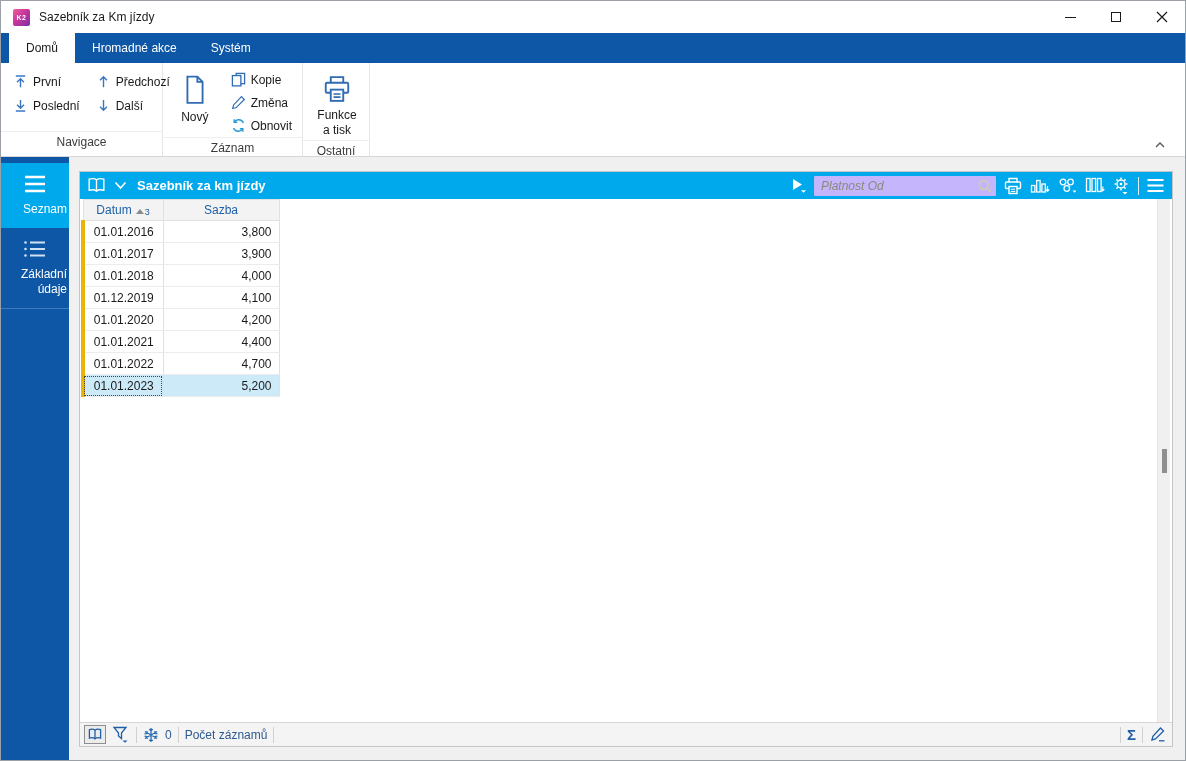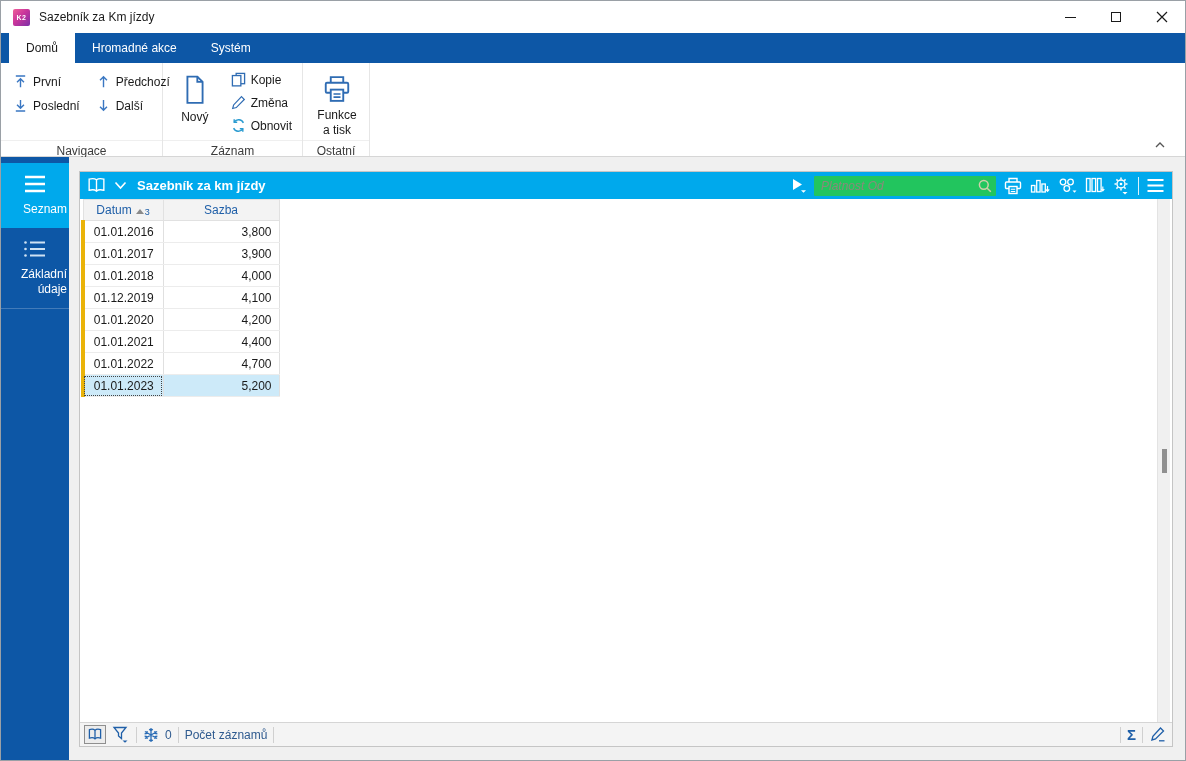--- a/index.html
+++ b/index.html
@@ -23,21 +23,21 @@
 
   
   .tabbar { height:30px; background:#0d57a6; display:flex; align-items:stretch; padding-left:8px; }
   .tab { padding:0 17px; display:flex; align-items:center; color:#ffffff; font-size:12px; }
   .tab.active { background:#ffffff; color:#1a1a1a; }
 
   
   .ribbon { position:relative; height:94px; background:#ffffff; border-bottom:1px solid #d6d6d6; display:flex; }
   .rgroup { display:flex; flex-direction:column; border-right:1px solid #e6e6e6; }
   .rgroup-body { flex:1; display:flex; padding:5px 6px 2px 8px; gap:8px; }
-  .rgroup-label { height:16px; line-height:20px; text-align:center; color:#3c3c3c;
+  .rgroup-label { height:25px; line-height:20px; text-align:center; color:#3c3c3c;
                   border-top:1px solid #efefef; font-size:12px; }
   .nav-col { display:flex; flex-direction:column; gap:5px; padding-top:4px; }
   .sbtn { display:flex; align-items:center; gap:5px; padding:2px 4px; white-space:nowrap; }
   .sbtn svg { flex:none; }
   .bigbtn { display:flex; flex-direction:column; align-items:center; justify-content:flex-start;
             padding:4px 4px 0; text-align:center; line-height:1.25; }
   .bigbtn svg { margin:2px 0 4px; }
   .ribbon-collapse { position:absolute; right:16px; bottom:3px; width:18px; height:16px;
                      display:flex; align-items:center; justify-content:center; }
 
@@ -54,21 +54,21 @@
 
   
   .panel { position:absolute; left:78px; top:14px; right:12px; bottom:13px; background:#fff;
            border:1px solid #c5c5c5; display:flex; flex-direction:column; }
   .panel-header { height:27px; flex:none; background:#00a9ec; display:flex; align-items:center;
                   padding:0 7px 0 6px; gap:7px; color:#fff; }
   .panel-title { font-size:13px; font-weight:bold; margin-left:3px; white-space:nowrap; }
   .ph-spacer { flex:1; }
   .ph-sep { width:1px; height:18px; background:rgba(255,255,255,.85); }
   .searchbox { position:relative; width:182px; height:20px; flex:none; }
-  .searchbox input { width:100%; height:100%; border:none; background:#22c55e; border-radius:1px;
+  .searchbox input { width:100%; height:100%; border:none; background:#c4b5fd; border-radius:1px;
                      font-family:"Liberation Sans",sans-serif; font-size:12px; font-style:italic;
                      padding:0 22px 0 7px; color:#55554a; outline:none; }
   .searchbox input::placeholder { color:#8a8a7a; font-style:italic; }
   .searchbox .mag { position:absolute; right:3px; top:2px; }
 
   .panel-body { flex:1; position:relative; overflow:hidden; background:#fff; }
 
   table.grid { border-collapse:collapse; position:absolute; left:1px; top:0; table-layout:fixed; }
   table.grid th { height:21px; background:#f3f3f3; color:#1f5fa8; font-weight:normal; font-size:12px;
                   border:1px solid #e1e1e1; padding:0 6px; }

